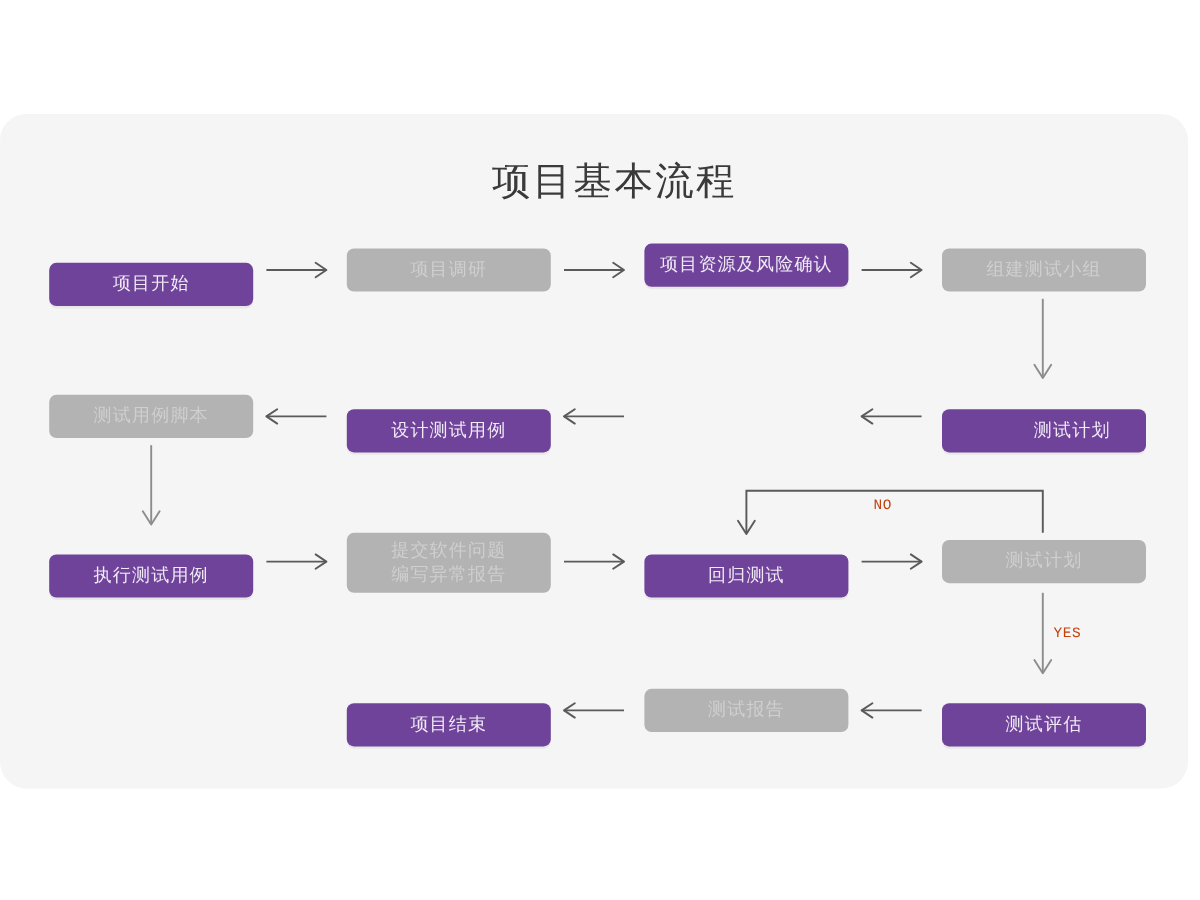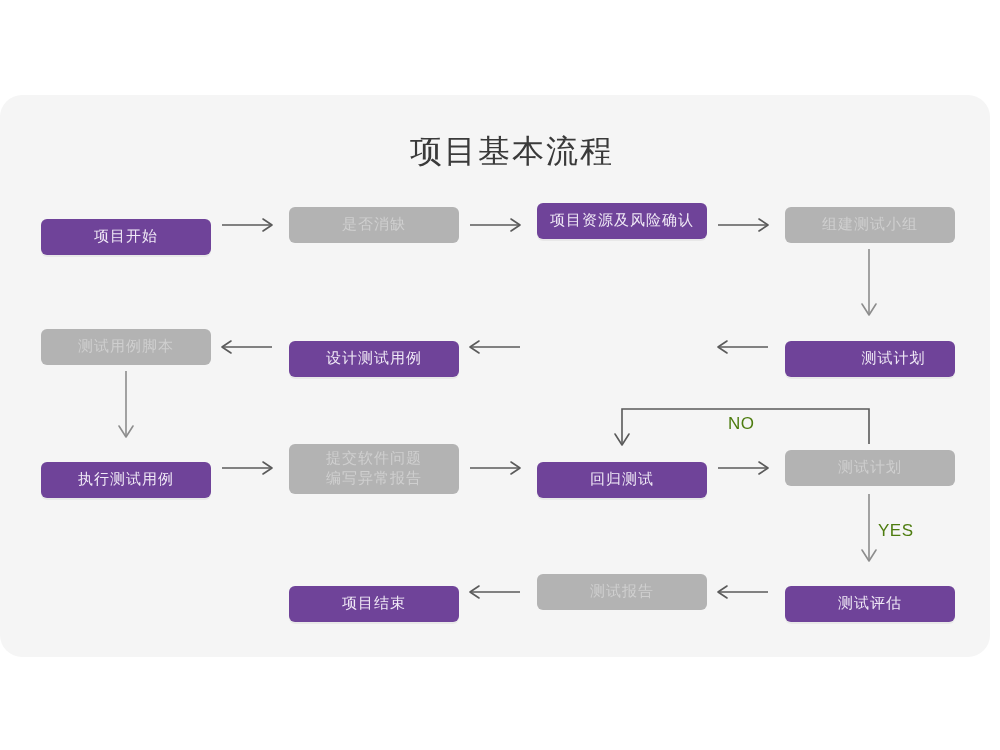--- a/index.html
+++ b/index.html
@@ -101,24 +101,24 @@
     fill: none;
     stroke: #8d8d8d;
     stroke-width: 1.6;
     stroke-linecap: round;
     stroke-linejoin: round;
   }
 
   
   .branch-label {
     position: absolute;
-    font-size: 17px;
-    color: #4d7c0f;
+    font-size: 12px;
+    color: #c2410c;
     letter-spacing: 0.5px;
-    font-family: Liberation Sans, sans-serif;
+    font-family: Liberation Mono, monospace;
     user-select: none;
   }
 </style>
 </head>
 <body>
 
 <div id="stage">
 
   <div id="card"></div>
 
@@ -194,21 +194,21 @@
       <polyline class="head" points="479,586 470,592 479,598"></polyline>
     </g>
   </svg>
 
   <div class="branch-label" style="left:728px; top:414px;">NO</div>
 
   <div class="branch-label" style="left:878px; top:521px;">YES</div>
 
   <div class="node purple" style="left:41px;  top:207px; width:170px; height:36px;">项目开始</div>
 
-  <div class="node gray" style="left:289px; top:207px; width:170px; height:36px;">是否消缺</div>
+  <div class="node gray" style="left:289px; top:207px; width:170px; height:36px;">项目调研</div>
 
   <div class="node purple" style="left:537px; top:191px; width:170px; height:36px;">项目资源及风险确认</div>
 
   <div class="node gray" style="left:785px; top:207px; width:170px; height:36px;">组建测试小组</div>
 
   <div class="node gray" style="left:41px;  top:329px; width:170px; height:36px;">测试用例脚本</div>
 
   <div class="node purple" style="left:289px; top:329px; width:170px; height:36px;">设计测试用例</div>
 
 

